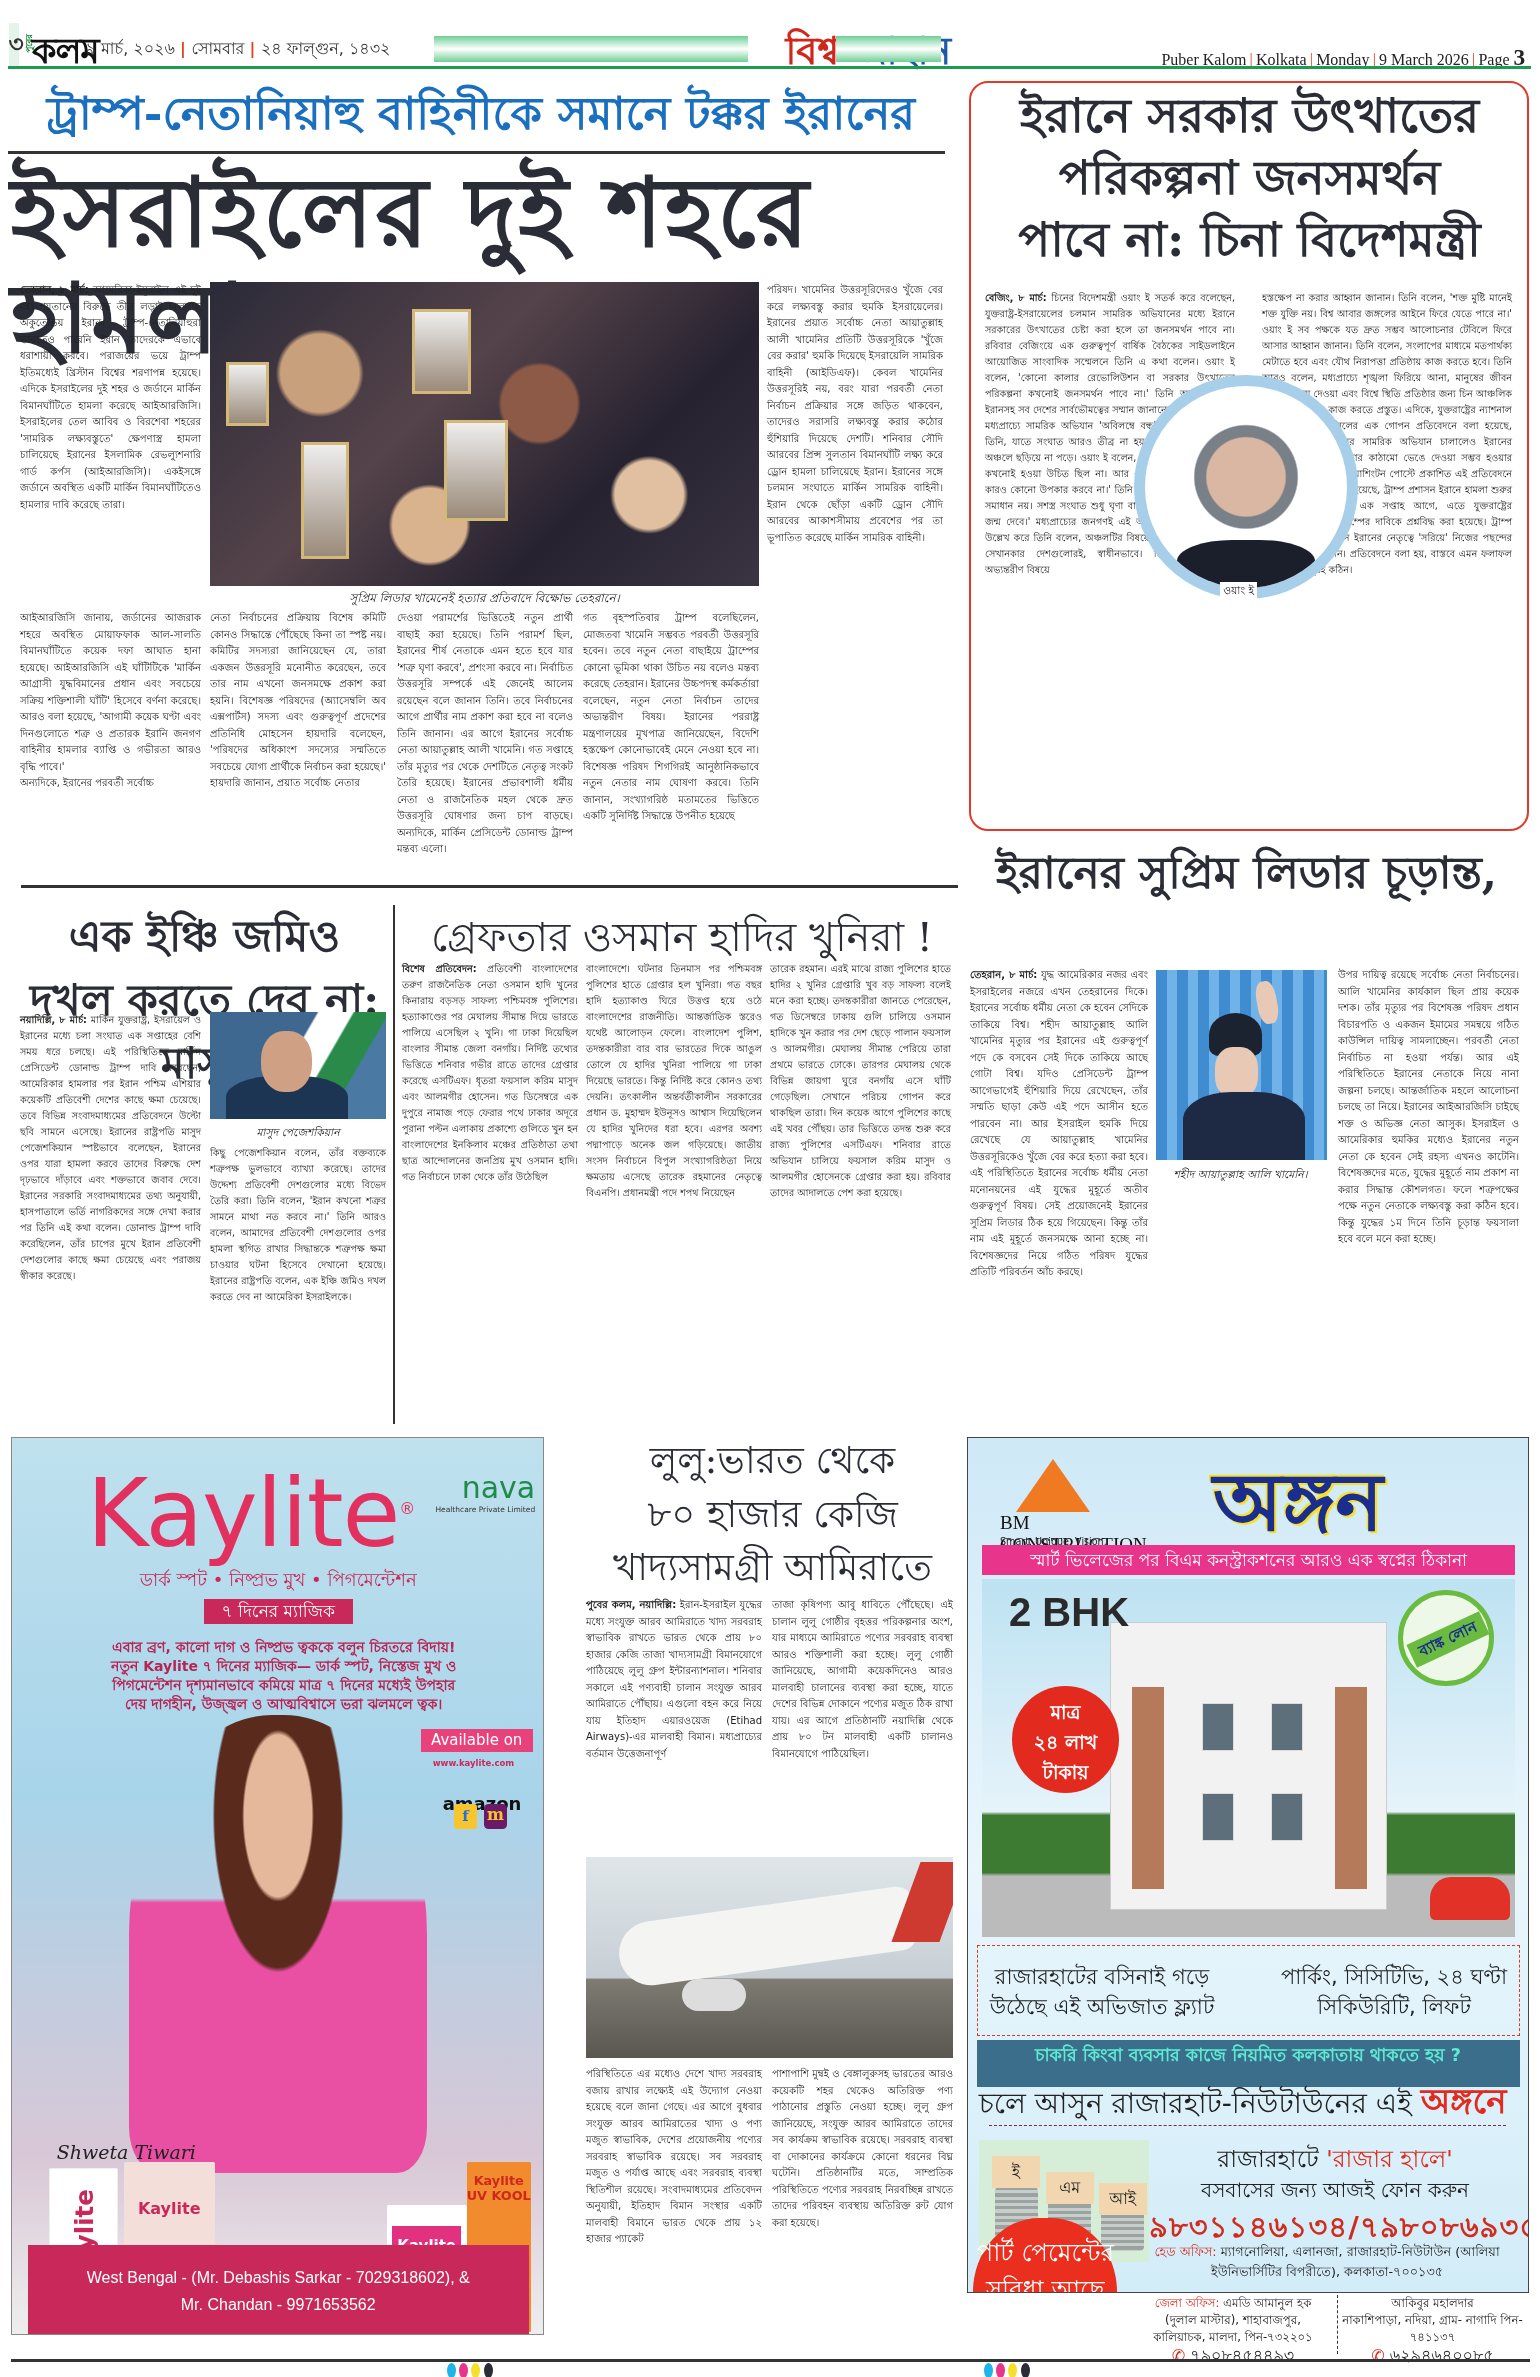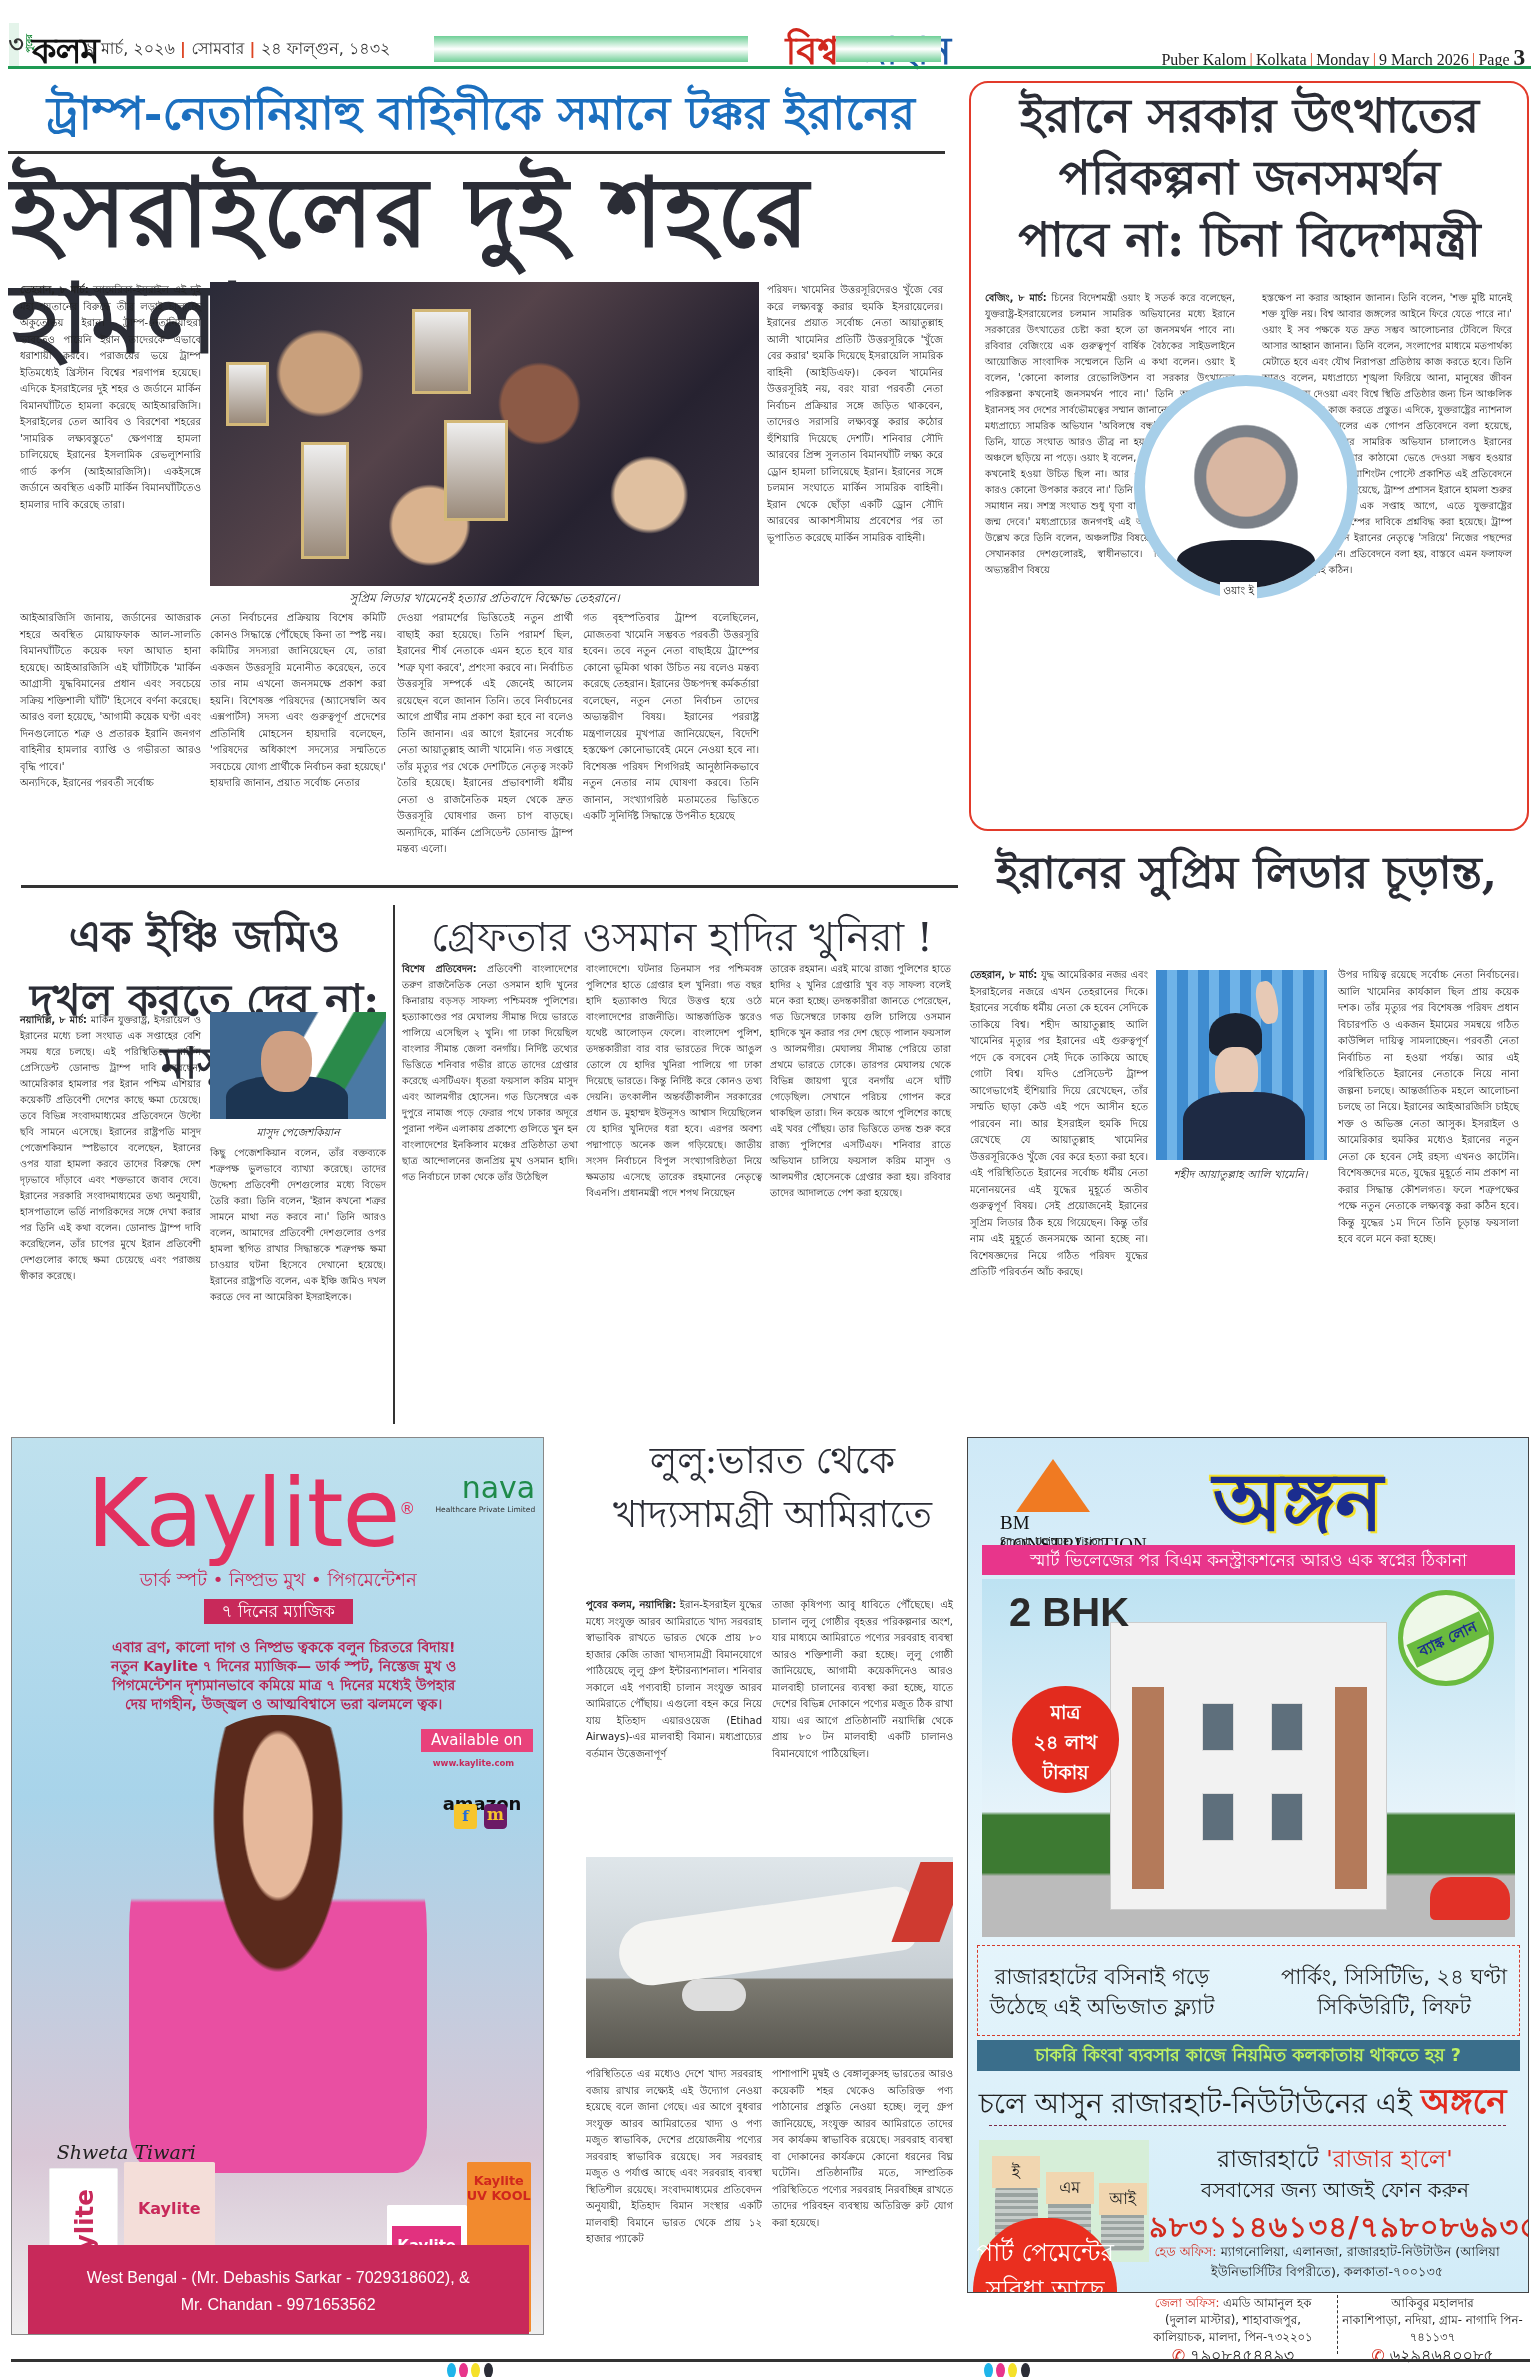--- a/index.html
+++ b/index.html
@@ -116,21 +116,21 @@
   .angan .tower .win { position: absolute; width: 32px; height: 48px; background: #5e6f7c; border: 1.6px solid #ddd; }
   .angan .car { position: absolute; right: 5.3px; top: 298px; width: 80px; height: 43px; border-radius: 21px 21px 5.3px 5.3px; background: #e23127; }
   .angan .bhk { position: absolute; left: 27px; top: 10.7px; font-family: "Liberation Sans", sans-serif; font-weight: bold; font-size: 40px; color: #2a2a2a; }
   .angan .price { position: absolute; left: 30px; top: 107px; width: 107px; height: 107px; border-radius: 50%; background: #e22b1e; color: #fff; text-align: center; font-weight: bold; font-size: 19px; line-height: 30px; padding-top: 10.7px; font-family: "DejaVu Sans", sans-serif; }
   .angan .loan { position: absolute; right: 21px; top: 10.7px; width: 96px; height: 96px; border-radius: 50%; border: 5.3px solid #6abb3f; background: #eef8e8; }
   .angan .loan span { position: absolute; left: 5.3px; top: 32px; width: 80px; transform: rotate(-25deg); background: #6abb3f; color: #1b2d8f; font-weight: bold; text-align: center; font-size: 15px; font-family: "DejaVu Sans", sans-serif; }
   .angan .feat { position: absolute; left: 8.5px; top: 507px; width: 543px; height: 91px; border: 1.6px dashed #d63a2a; }
   .angan .feat .fl, .angan .feat .fr { position: absolute; top: 16px; width: 234px; text-align: center; font-size: 21px; line-height: 30px; color: #222; font-family: "DejaVu Sans", sans-serif; }
   .angan .feat .fl { left: 7.5px; }
   .angan .feat .fr { right: 7.5px; }
-  .angan .q { position: absolute; left: 8.5px; top: 602px; width: 543px; height: 31px; background: #3a6e8b; color: #bef264; font-size: 17.6px; text-align: center; line-height: 31px; font-weight: bold; font-family: "DejaVu Sans", sans-serif; }
+  .angan .q { position: absolute; left: 8.5px; top: 602px; width: 543px; height: 47px; background: #3a6e8b; color: #5eead4; font-size: 17.6px; text-align: center; line-height: 31px; font-weight: bold; font-family: "DejaVu Sans", sans-serif; }
   .angan .come { position: absolute; left: 10.7px; top: 637px; width: 543px; text-align: left; font-size: 28px; color: #222; font-family: "DejaVu Sans", sans-serif; }
   .angan .come .red { color: #e22b1e; font-weight: 900; font-size: 34px; }
   .angan .dash { position: absolute; left: 21px; top: 687px; width: 517px; border-top: 1.6px dashed #7a2a45; }
   .angan .emi { position: absolute; left: 10.7px; top: 702px; width: 170px; height: 122px; background: #d6eed8; }
   .angan .coin { position: absolute; bottom: 10.7px; width: 43px; border-radius: 4.3px; background: repeating-linear-gradient(#9aa3a0 0 3.2px, #c7cdca 3.2px 6.4px); }
   .angan .coinlbl { position: absolute; width: 48px; height: 32px; background: #f1d6b0; text-align: center; font-size: 16px; line-height: 32px; font-family: "DejaVu Sans", sans-serif; }
   .angan .rh { position: absolute; left: 202px; top: 703px; width: 330px; text-align: center; font-size: 23.4px; color: #222; font-family: "DejaVu Sans", sans-serif; }
   .angan .rh .red { color: #e22b1e; }
   .angan .call { position: absolute; left: 202px; top: 737px; width: 330px; text-align: center; font-size: 20px; color: #222; font-family: "DejaVu Sans", sans-serif; }
   .angan .phones { position: absolute; left: 181px; top: 766px; width: 373px; text-align: center; font-size: 29px; color: #d22b1e; font-weight: bold; font-family: "DejaVu Sans", sans-serif; letter-spacing: 1.1px; }
@@ -272,20 +272,21 @@
     </div>
   <div class="product" style="left:455px;top:724px;width:64px;height:170px;background:#f28a2e;font-size:12.8px;color:#d0271d;padding-top:10.7px;">Kaylite UV KOOL</div>
   <div class="contact">
     <div>West Bengal - (Mr. Debashis Sarkar - 7029318602), &amp;</div>
     <div>Mr. Chandan - 9971653562</div>
   </div>
 </div>
 
 <div class="abs h-lulu">
   <div>লুলু:ভারত থেকে</div>
+  <div>৮০ হাজার কেজি</div>
   <div>খাদ্যসামগ্রী আমিরাতে</div>
 </div>
 <div class="abs col" style="left:586px;top:1597px;width:176px;">
   <b>পুবের কলম, নয়াদিল্লি:</b>
   <span>ইরান-ইসরাইল যুদ্ধের মধ্যে সংযুক্ত আরব আমিরাতে খাদ্য সরবরাহ স্বাভাবিক রাখতে ভারত থেকে প্রায় ৮০ হাজার কেজি তাজা খাদ্যসামগ্রী বিমানযোগে পাঠিয়েছে লুলু গ্রুপ ইন্টারন্যাশনাল। শনিবার সকালে এই পণ্যবাহী চালান সংযুক্ত আরব আমিরাতে পৌঁছায়। এগুলো বহন করে নিয়ে যায় ইতিহাদ এয়ারওয়েজ (Etihad Airways)-এর মালবাহী বিমান। মধ্যপ্রাচ্যের বর্তমান উত্তেজনাপূর্ণ</span>
 </div>
 <div class="abs col" style="left:772px;top:1597px;width:181px;">তাজা কৃষিপণ্য আবু ধাবিতে পৌঁছেছে। এই চালান লুলু গোষ্ঠীর বৃহত্তর পরিকল্পনার অংশ, যার মাধ্যমে আমিরাতে পণ্যের সরবরাহ ব্যবস্থা আরও শক্তিশালী করা হচ্ছে। লুলু গোষ্ঠী জানিয়েছে, আগামী কয়েকদিনেও আরও মালবাহী চালানের ব্যবস্থা করা হচ্ছে, যাতে দেশের বিভিন্ন দোকানে পণ্যের মজুত ঠিক রাখা যায়। এর আগে প্রতিষ্ঠানটি নয়াদিল্লি থেকে প্রায় ৮০ টন মালবাহী একটি চালানও বিমানযোগে পাঠিয়েছিল।</div>
 <div class="abs photo plane">
   <div class="fus"></div>
   <div class="tail"></div>

